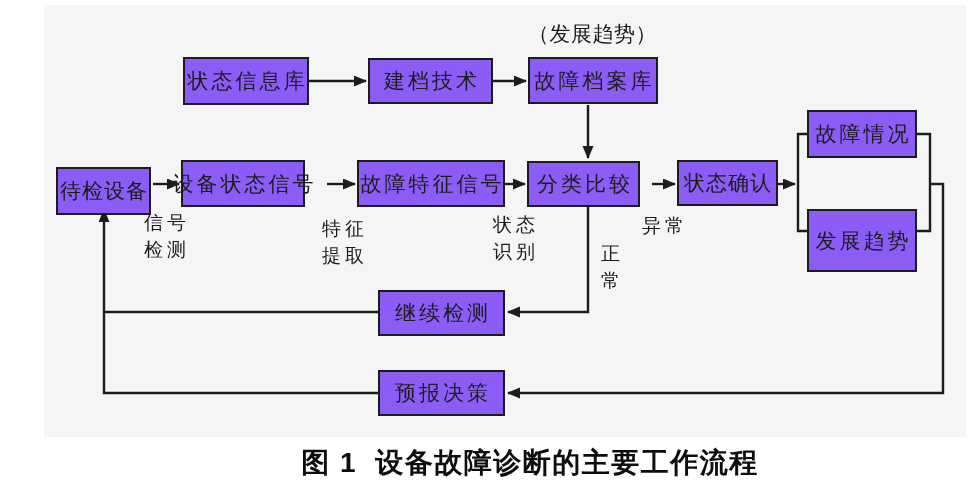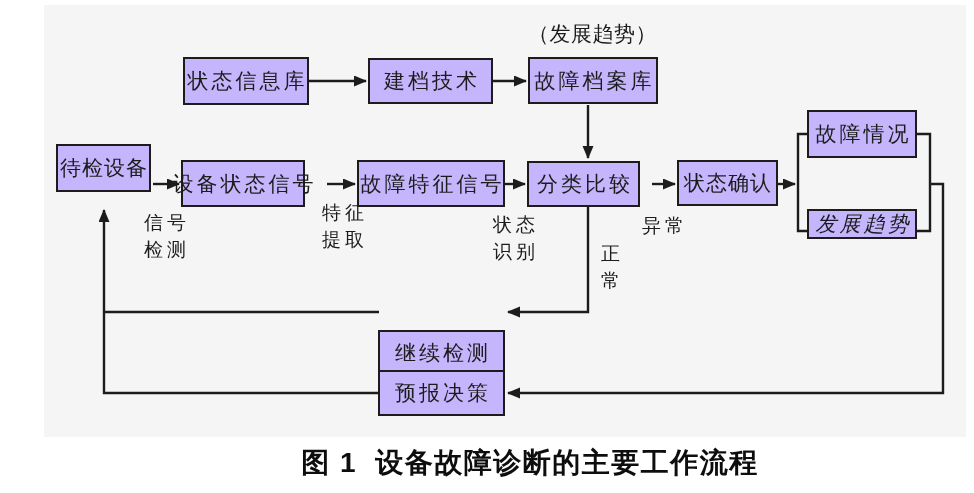--- a/index.html
+++ b/index.html
@@ -6,21 +6,21 @@
   #stage{
     position:relative;width:974px;height:493px;background:#ffffff;overflow:hidden;
     font-family:"Liberation Serif","DejaVu Serif",serif;color:#1c1c1c;
   }
   .diagram-bg{
     position:absolute;left:44px;top:5px;width:922px;height:432px;
     background:#f5f5f5;
   }
   .flow-svg{position:absolute;left:0;top:0;width:974px;height:493px;}
   .node{
-    position:absolute;box-sizing:border-box;border:2.5px solid #1c1c1c;background:#c4b5fd;
+    position:absolute;box-sizing:border-box;border:2.5px solid #1c1c1c;background:#8b5cf6;
     display:flex;align-items:center;justify-content:center;
     font-size:21px;letter-spacing:3px;text-indent:3px;white-space:nowrap;
   }
   .edge-label{
     position:absolute;font-size:19px;letter-spacing:4px;line-height:1.42;
     white-space:pre-line;color:#1c1c1c;
   }
   .ref-mode{
     position:absolute;left:528px;top:20px;font-size:21px;letter-spacing:0.5px;
   }
@@ -64,35 +64,35 @@
     <path d="M379,312 H104"></path>
     <path d="M379,393 H104 V210" marker-end="url(#ah)"></path>
   </svg>
 
   <span class="ref-mode">（发展趋势）</span>
 
   <div class="node" style="left:183px;top:57px;width:126px;height:48px;">状态信息库</div>
   <div class="node" style="left:368px;top:58px;width:125px;height:46px;">建档技术</div>
   <div class="node" style="left:528px;top:57px;width:130px;height:47px;">故障档案库</div>
 
-  <div class="node" style="left:56px;top:144px;width:95px;height:48px;letter-spacing:1px;text-indent:1px;">待检设备</div>
+  <div class="node" style="left:56px;top:167px;width:95px;height:48px;letter-spacing:1px;text-indent:1px;">待检设备</div>
   <div class="node" style="left:181px;top:160px;width:124px;height:47px;">设备状态信号</div>
   <div class="node" style="left:357px;top:160px;width:148px;height:47px;">故障特征信号</div>
   <div class="node" style="left:527px;top:161px;width:113px;height:46px;">分类比较</div>
   <div class="node" style="left:677px;top:160px;width:101px;height:46px;letter-spacing:1px;text-indent:1px;">状态确认</div>
 
   <div class="node" style="left:807px;top:110px;width:110px;height:48px;">故障情况</div>
-  <div class="node" style="left:807px;top:209px;width:110px;height:30px;font-style:italic;">发展趋势</div>
+  <div class="node" style="left:807px;top:209px;width:110px;height:63px;">发展趋势</div>
 
-  <div class="node" style="left:378px;top:290px;width:127px;height:46px;margin-top:40px;">继续检测</div>
+  <div class="node" style="left:378px;top:290px;width:127px;height:46px;">继续检测</div>
   <div class="node" style="left:378px;top:370px;width:127px;height:46px;">预报决策</div>
 
   <span class="edge-label" style="left:144px;top:210px;">信号
 检测</span>
-  <span class="edge-label" style="left:322px;top:200px;text-align:right;">特征
+  <span class="edge-label" style="left:322px;top:216px;text-align:right;">特征
 提取</span>
   <span class="edge-label" style="left:493px;top:212px;">状态
 识别</span>
   <span class="edge-label" style="left:642px;top:213px;">异常</span>
   <span class="edge-label" style="left:601px;top:241px;letter-spacing:0;">正
 常</span>
 
   <div class="caption">
     <span class="fig-label">图 1</span><span>设备故障诊断的主要工作流程</span>
   </div>

